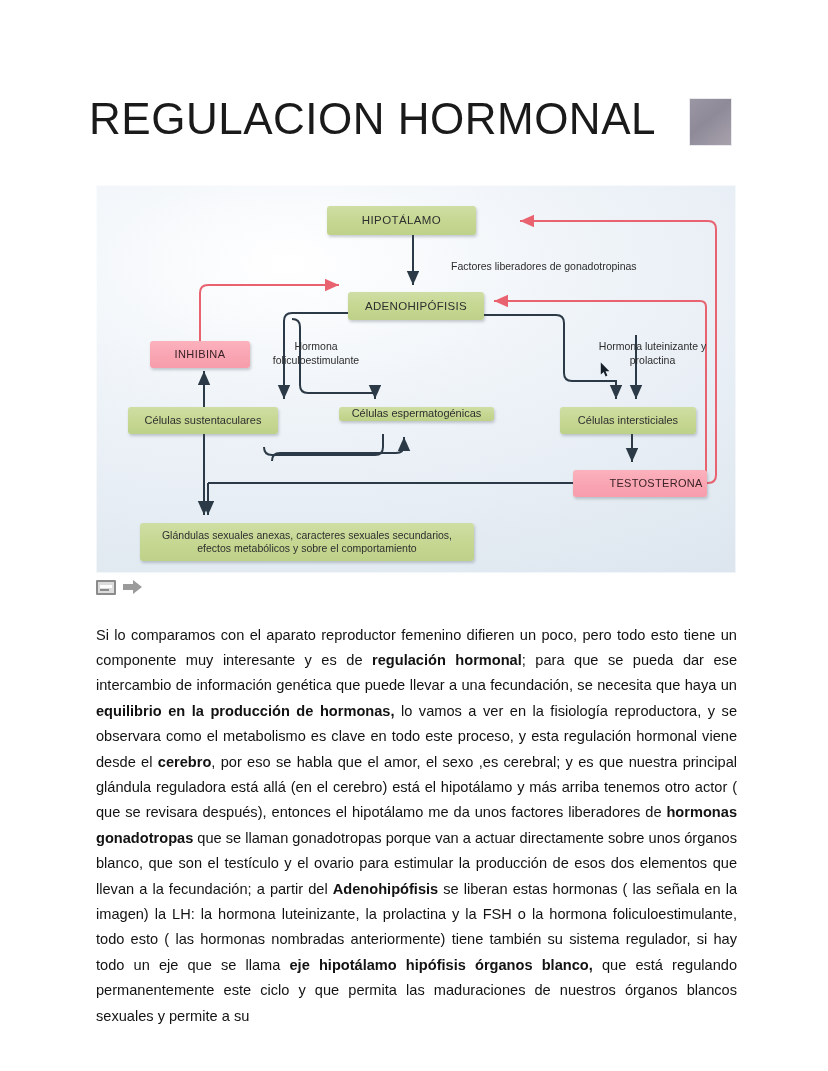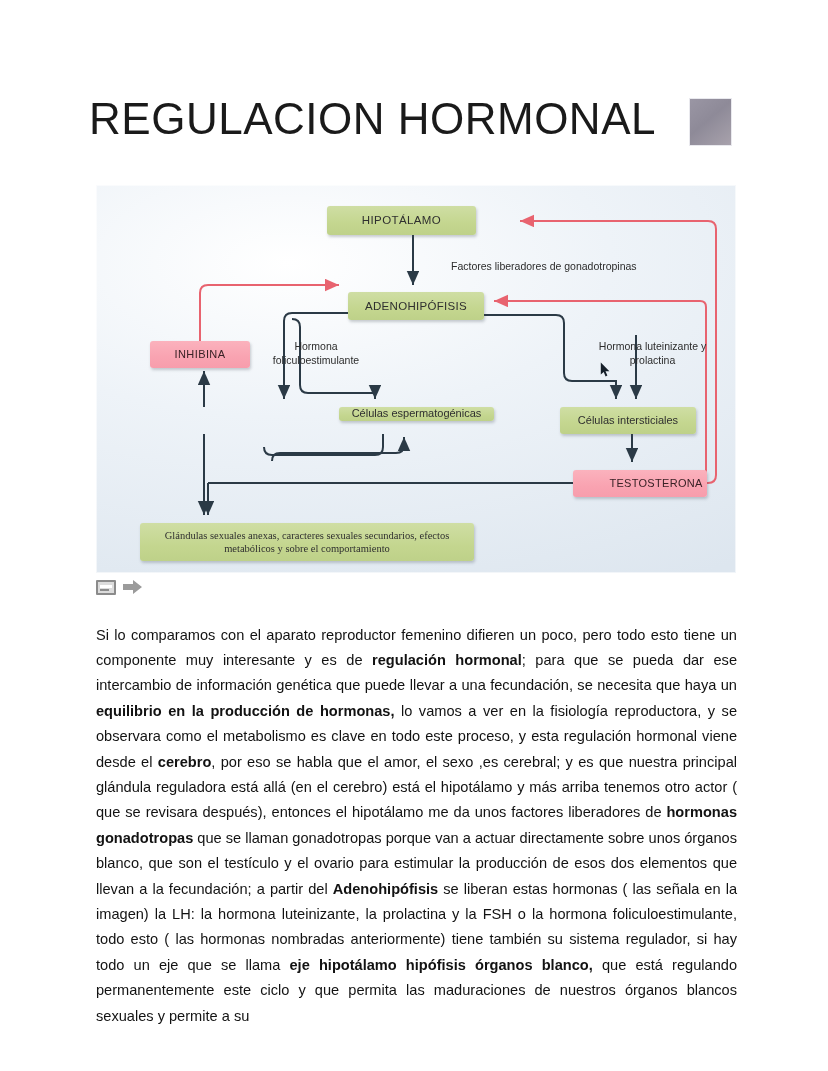--- a/index.html
+++ b/index.html
@@ -89,21 +89,21 @@
     color: #3a2226;
   }
 
   #node-hipotalamo   { left: 231px; top: 21px;  width: 149px; height: 29px; font-size: 11.5px; letter-spacing: .4px; }
   #node-adeno        { left: 252px; top: 107px; width: 136px; height: 28px; font-size: 11.5px; letter-spacing: .3px; }
   #node-inhibina     { left: 54px;  top: 156px; width: 100px; height: 27px; font-size: 11px;  letter-spacing: .4px; }
   #node-sustent      { left: 32px;  top: 222px; width: 150px; height: 27px; font-size: 11px; }
   #node-esperma      { left: 243px; top: 222px; width: 155px; height: 14px; font-size: 11px; }
   #node-intersti     { left: 464px; top: 222px; width: 136px; height: 27px; font-size: 11px; }
   #node-testosterona { left: 477px; top: 285px; width: 134px; height: 27px; font-size: 11px; letter-spacing: .3px; padding-left: 32px; }
-  #node-glandulas    { left: 44px;  top: 338px; width: 334px; height: 38px; font-size: 10.5px; padding: 0 8px; font-family: Liberation Serif, serif; }
+  #node-glandulas    { left: 44px;  top: 338px; width: 334px; height: 38px; font-size: 10.5px; padding: 0 8px; }
 
   .fig-label {
     position: absolute;
     font-family: "Liberation Sans", sans-serif;
     font-size: 10.5px;
     color: #2c2c2c;
     line-height: 1.35;
     text-align: center;
     z-index: 3;
   }
@@ -232,20 +232,21 @@
       <path d="M104,156 L104,108 Q104,100 112,100 L243,100" marker-end="url(#ah-red)"></path>
     </g>
   </svg>
 
   <div class="node green" id="node-hipotalamo">HIPOTÁLAMO</div>
 
   <div class="node green" id="node-adeno">ADENOHIPÓFISIS</div>
 
   <div class="node pink" id="node-inhibina">INHIBINA</div>
 
+  <div class="node green" id="node-sustent">Células sustentaculares</div>
 
   <div class="node green" id="node-esperma">Células espermatogénicas</div>
 
   <div class="node green" id="node-intersti">Células intersticiales</div>
 
   <div class="node pink" id="node-testosterona">TESTOSTERONA</div>
 
   <div class="node green" id="node-glandulas">Glándulas sexuales anexas, caracteres sexuales secundarios, efectos metabólicos y sobre el comportamiento</div>
 
   <div class="fig-label" id="label-factores">Factores liberadores de gonadotropinas</div>

